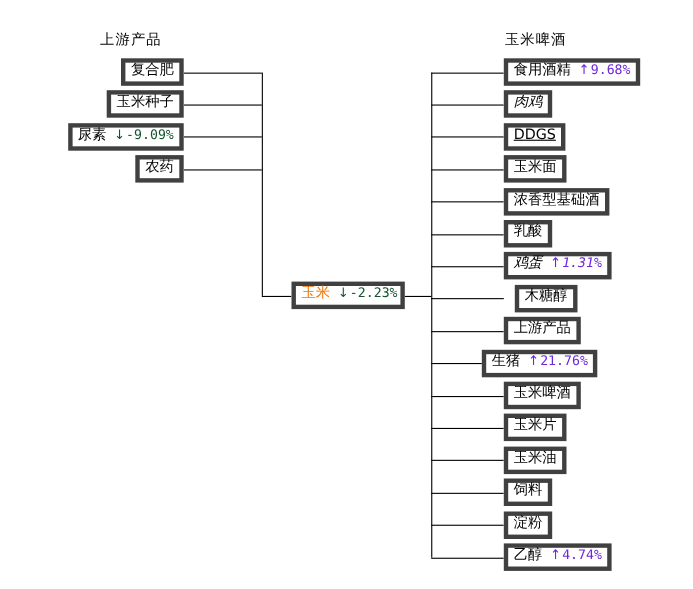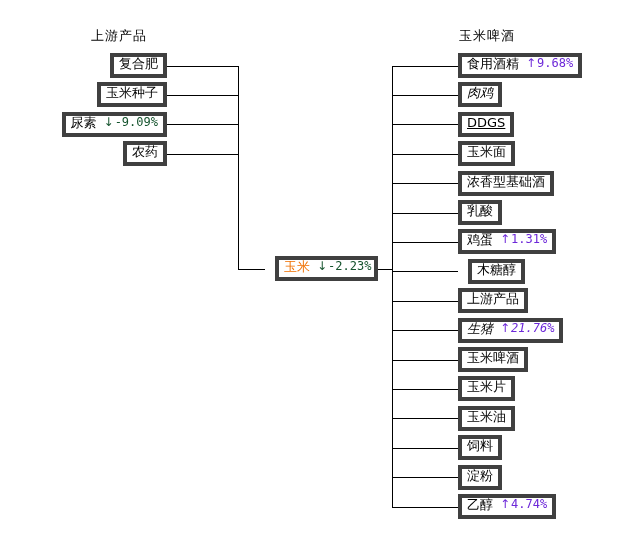--- a/index.html
+++ b/index.html
@@ -156,31 +156,31 @@
       </div>
       <div class="node" style="top: 141.2px; left: 458px;">
         <span class="nlabel">玉米面</span>
       </div>
       <div class="node" style="top: 170.6px; left: 458px;">
         <span class="nlabel">浓香型基础酒</span>
       </div>
       <div class="node" style="top: 200px; left: 458px;">
         <span class="nlabel">乳酸</span>
       </div>
-      <div class="node" style="top: 229.4px; left: 458px;">
+      <div class="node" style="top: 229.4px; left: 458px; font-style: italic;">
         <span class="nlabel">鸡蛋</span>
         <span class="nchange up"><span class="arrow">↑</span>1.31%</span>
       </div>
       <div class="node" style="top: 258.8px; left: 468px;">
         <span class="nlabel">木糖醇</span>
       </div>
       <div class="node" style="top: 288.2px; left: 458px;">
         <span class="nlabel">上游产品</span>
       </div>
-      <div class="node" style="top: 317.6px; left: 458px; font-style: italic;">
+      <div class="node" style="top: 317.6px; left: 438px;">
         <span class="nlabel">生猪</span>
         <span class="nchange up"><span class="arrow">↑</span>21.76%</span>
       </div>
       <div class="node" style="top: 347px; left: 458px;">
         <span class="nlabel">玉米啤酒</span>
       </div>
       <div class="node" style="top: 376.4px; left: 458px;">
         <span class="nlabel">玉米片</span>
       </div>
       <div class="node" style="top: 405.8px; left: 458px;">
@@ -189,19 +189,19 @@
       <div class="node" style="top: 435.2px; left: 458px;">
         <span class="nlabel">饲料</span>
       </div>
       <div class="node" style="top: 464.6px; left: 458px;">
         <span class="nlabel">淀粉</span>
       </div>
       <div class="node" style="top: 494px; left: 458px;">
         <span class="nlabel">乙醇</span>
         <span class="nchange up"><span class="arrow">↑</span>4.74%</span>
       </div>
-      <div class="node center" style="top: 256px; left: 275px; width: 103px;">
+      <div class="node center" style="top: 256px; left: 265px; width: 103px;">
         <span class="nlabel">玉米</span>
         <span class="nchange down"><span class="arrow">↓</span>-2.23%</span>
       </div>
     </div>
 
 </div>
 
 </body></html>

